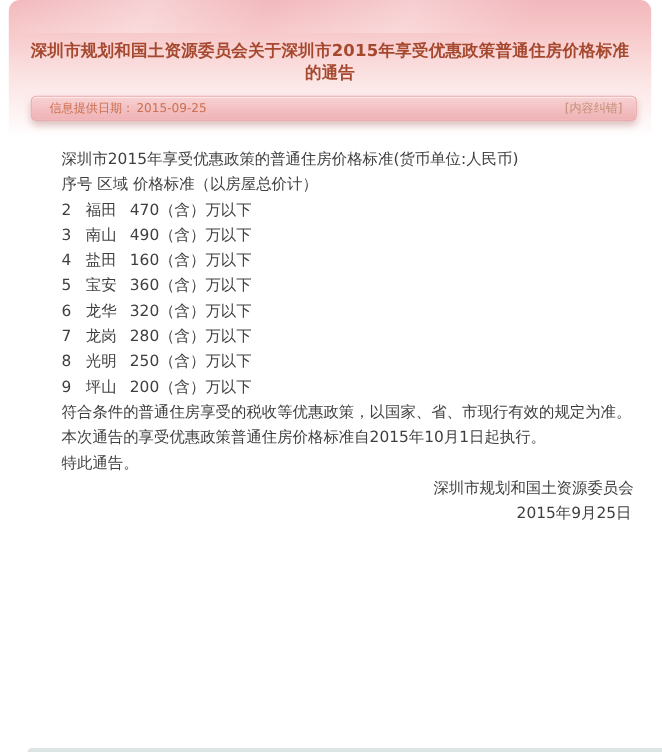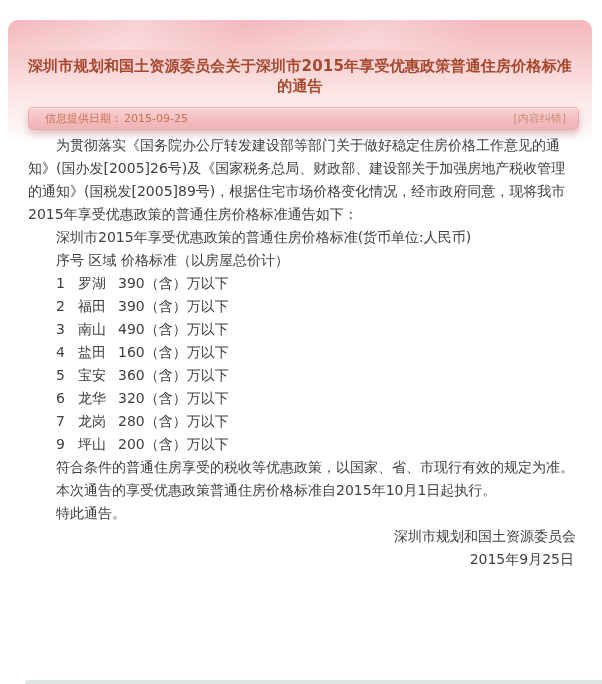--- a/index.html
+++ b/index.html
@@ -8,21 +8,21 @@
     width: 602px; height: 684px;
     background: #ffffff;
     font-family: "DejaVu Sans", "Liberation Sans", sans-serif;
     position: relative;
     overflow: hidden;
   }
 
   
   .notice-card {
     position: absolute;
-    left: 8px; top: 20px;
+    left: 8px; top: 0;
     width: 584px;
     border-radius: 10px 10px 0 0;
     background: linear-gradient(180deg, #f2b8bd 0%, #f6c4c6 18%, #f9d4d5 38%, #fbe4e4 58%, #fef4f4 85%, #ffffff 100%);
     padding-bottom: 14px;
   }
   .band {
     height: 30px;
     border-radius: 10px 10px 0 0;
     background: linear-gradient(115deg, rgba(255,255,255,0.00) 0%, rgba(255,255,255,0.35) 22%, rgba(255,255,255,0.00) 40%, rgba(255,255,255,0.30) 62%, rgba(255,255,255,0.00) 80%);
   }
@@ -88,44 +88,43 @@
   <div class="info-bar">
     <div class="info-left">
       <span class="lbl">信息提供日期：</span>
       <span>2015-09-25</span>
     </div>
     <span class="correction">[内容纠错]</span>
   </div>
 </div>
 
 <div class="doc-body">
-  <p>为贯彻落实《国务院办公厅转发建设部等部门关于做好稳定住房价格工作意见的通知》(国办发[2005]26号)及《国家税务总局、财政部、建设部关于加强房地产税收管理的通知》(国税发[2005]89号)，根据住宅市场价格变化情况，经市政府同意，现将我市2015年享受优惠政策的普通住房价格标准通告如下：</p>
   <p>深圳市2015年享受优惠政策的普通住房价格标准(货币单位:人民币)</p>
   <p>序号 区域 价格标准（以房屋总价计）</p>
 
   <div class="price-row">
-    <span class="num">1</span><span class="dist">罗湖</span><span>390（含）万以下</span>
-  </div>
-  <div class="price-row">
-    <span class="num">2</span><span class="dist">福田</span><span>390（含）万以下</span>
+    <span class="num">2</span><span class="dist">福田</span><span>470（含）万以下</span>
   </div>
   <div class="price-row">
     <span class="num">3</span><span class="dist">南山</span><span>490（含）万以下</span>
   </div>
   <div class="price-row">
     <span class="num">4</span><span class="dist">盐田</span><span>160（含）万以下</span>
   </div>
   <div class="price-row">
     <span class="num">5</span><span class="dist">宝安</span><span>360（含）万以下</span>
   </div>
   <div class="price-row">
     <span class="num">6</span><span class="dist">龙华</span><span>320（含）万以下</span>
   </div>
   <div class="price-row">
     <span class="num">7</span><span class="dist">龙岗</span><span>280（含）万以下</span>
+  </div>
+  <div class="price-row">
+    <span class="num">8</span><span class="dist">光明</span><span>250（含）万以下</span>
   </div>
   <div class="price-row">
     <span class="num">9</span><span class="dist">坪山</span><span>200（含）万以下</span>
   </div>
 
   <p>符合条件的普通住房享受的税收等优惠政策，以国家、省、市现行有效的规定为准。</p>
   <p>本次通告的享受优惠政策普通住房价格标准自2015年10月1日起执行。</p>
   <p>特此通告。</p>
 
   <div class="sig-block">

